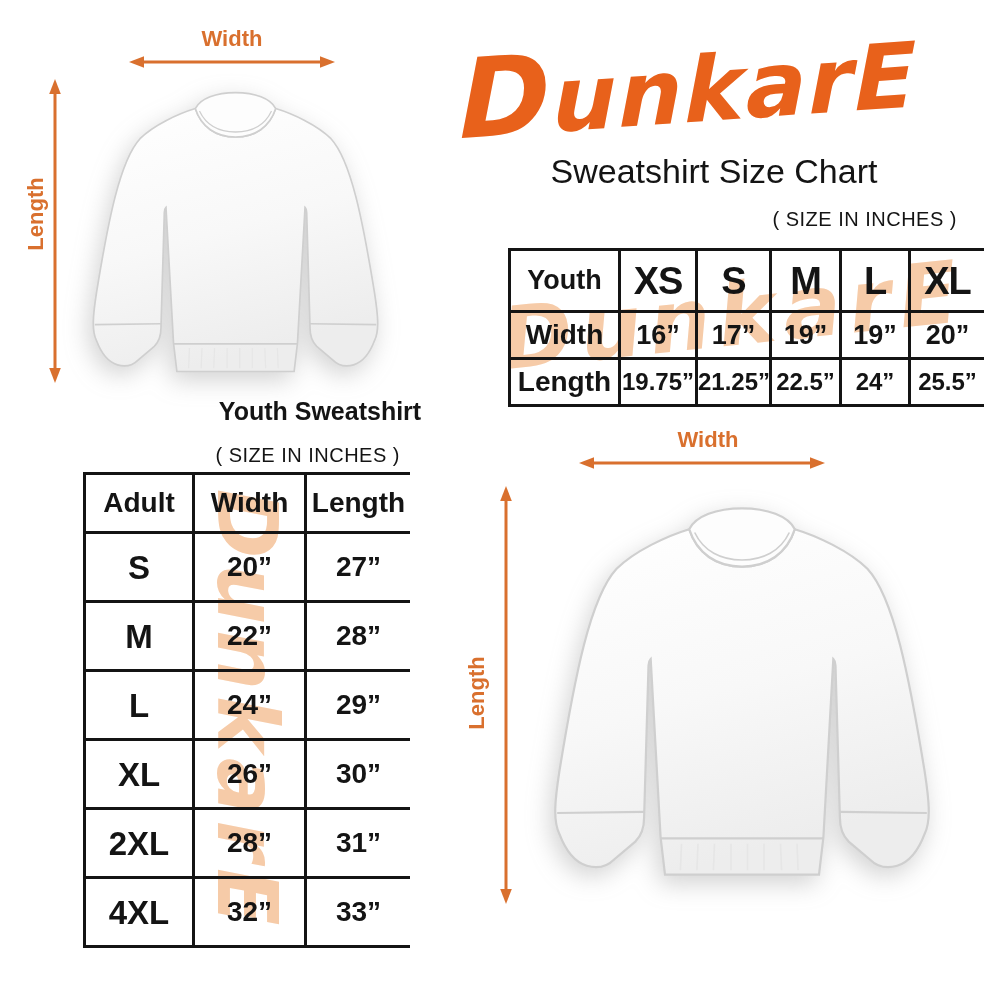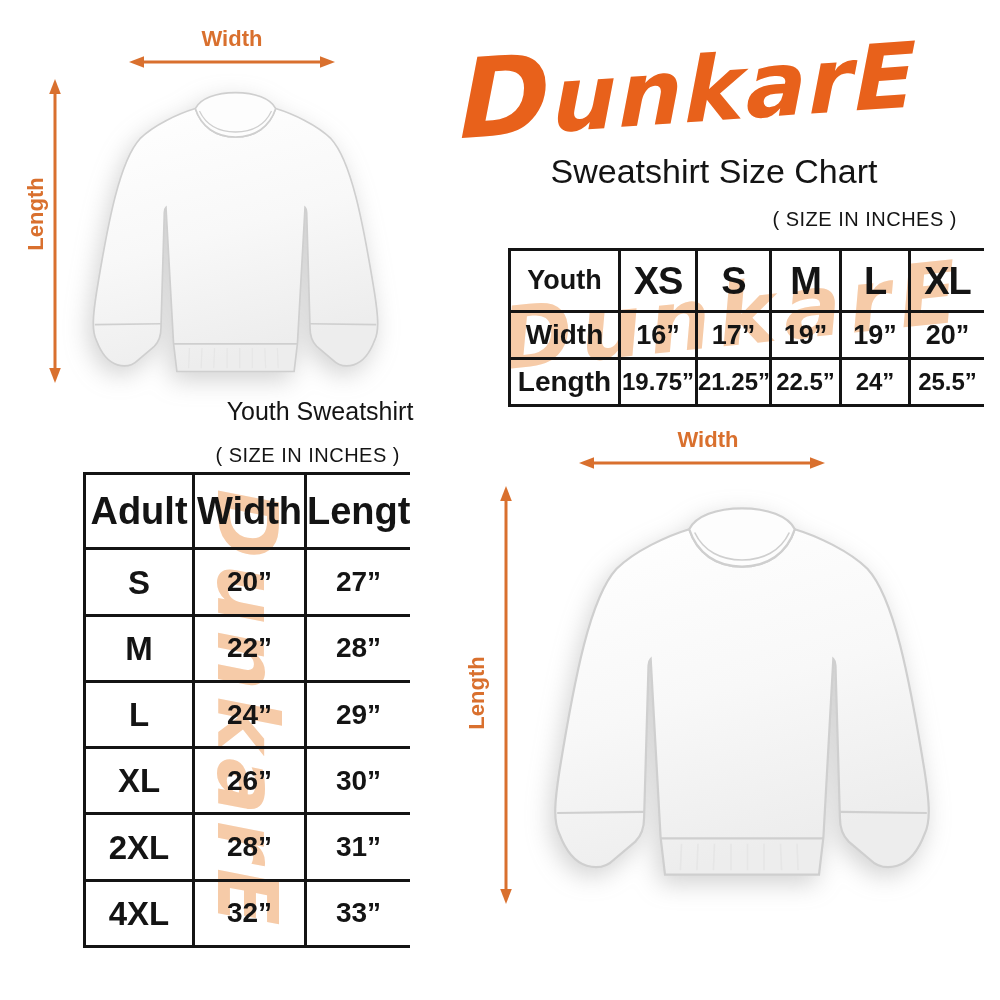--- a/index.html
+++ b/index.html
@@ -31,21 +31,21 @@
   
   .dim-label{color:var(--dimension-orange);font-weight:700;font-size:22px;text-align:center;line-height:1;}
   .rot90{transform:rotate(-90deg);}
   .arrow{color:var(--dimension-orange);}
   .arrow svg{display:block;}
 
   
   .shirt{position:absolute;filter:drop-shadow(-4px 8px 12px rgba(110,110,110,0.30));}
 
   
-  .caption{font-size:25px;font-weight:400;text-align:center;line-height:1.1;}
+  .caption{font-size:25px;font-weight:700;text-align:center;line-height:1.1;}
 
   
   .table-wrap{position:absolute;overflow:hidden;background:#ffffff;}
   .watermark{
     position:absolute;z-index:0;color:var(--watermark-peach);
     font-family:"DejaVu Sans",sans-serif;font-weight:700;font-style:italic;
     white-space:nowrap;line-height:1;pointer-events:none;
   }
   .wm-youth{font-size:86px;left:-8px;top:24px;transform:rotate(-6deg);letter-spacing:8px;}
   .wm-adult{font-size:84px;left:50%;top:50%;transform:translate(-50%,-50%) rotate(90deg);letter-spacing:6px;}
@@ -55,21 +55,21 @@
   }
   .size-table td{
     border:3px solid var(--ink);text-align:center;vertical-align:middle;
     padding:0;line-height:1;overflow:hidden;
   }
   .yt-corner{font-size:27px;font-weight:700;}
   .yt-size{font-size:38px;font-weight:700;letter-spacing:-1px;}
   .yt-rowlabel{font-size:28px;font-weight:700;}
   .yt-val{font-size:27px;font-weight:700;}
   .yt-val-sm{font-size:24px;}
-  .at-head{font-size:38px;font-weight:700;}
+  .at-head{font-size:28px;font-weight:700;}
   .at-size{font-size:33px;font-weight:700;}
   .at-val{font-size:28px;font-weight:700;}
 </style>
 </head>
 <body>
 
 <div class="canvas">
 
   <div class="abs dim-label" style="left:132px;top:28px;width:200px;">Width</div>
 

